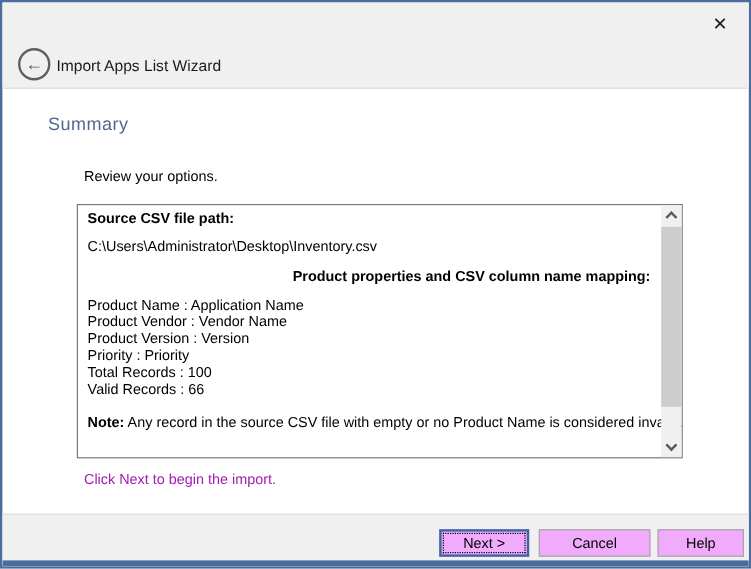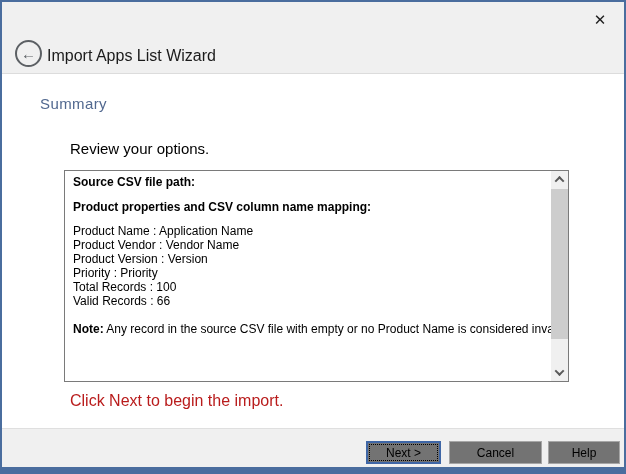--- a/index.html
+++ b/index.html
@@ -32,45 +32,45 @@
     width:27px; height:27px; border-radius:50%;
     border:2px solid #5c6064;
     display:flex; align-items:center; justify-content:center;
     cursor:pointer; background:transparent;
   }
   .back-glyph {
     font-size:15px; line-height:1; color:#5c6064; margin-top:-1px;
   }
   .wizard-title {
     position:absolute; left:45px; top:45px;
-    font-size:16px; color:#1b1b1b;
+    font-size:13px; color:#1b1b1b;
   }
 
   
   .page-heading {
     position:absolute; left:38px; top:93px;
     font-size:15px; color:#51688f; letter-spacing:0.4px;
   }
   .intro-text {
     position:absolute; left:68px; top:138px;
-    font-size:15px; color:#000000;
+    font-size:12px; color:#000000;
   }
 
   .summary-box {
     position:absolute; left:62px; top:168px;
     width:505px; height:212px;
     border:1px solid #7a7a7a;
     background:#ffffff;
     padding:4px 26px 4px 8px;
     overflow:hidden;
   }
   .sb-line { font-size:12px; line-height:14px; color:#000000; white-space:nowrap; }
   .sb-bold { font-weight:bold; }
   .sb-path { margin-top:9px; }
-  .sb-map-head { margin-top:11px; }
+  .sb-map-head { margin-top:11px;text-align:right; }
   .sb-map-first { margin-top:10px; }
   .sb-records { }
   .sb-note { margin-top:14px; }
 
   
   .scrollbar {
     position:absolute; top:0; right:0; bottom:0; width:17px;
     background:#f0f0f0;
   }
   .sb-arrow {
@@ -86,38 +86,38 @@
   }
   .chev.up { transform:rotate(45deg) translate(1px,1px); }
   .chev.down { transform:rotate(225deg) translate(1px,1px); }
   .sb-thumb {
     position:absolute; left:0; top:18px; width:17px; height:150px;
     background:#cdcdcd; cursor:pointer;
   }
 
   .hint-text {
     position:absolute; left:68px; top:390px;
-    font-size:16px; color:#b91c1c;
+    font-size:12px; color:#a21caf;
   }
 
   
   .footer {
     position:absolute; left:0; right:0; top:426px; height:42px;
     background:#f0f0f0;
     border-top:1px solid #dfdfdf;
   }
   .bottom-band {
     position:absolute; left:0; right:0; bottom:0; height:5px;
     background:#4a6d9e;
   }
   .btn {
     position:absolute; top:439px; height:23px;
     font-family:"Liberation Sans", sans-serif;
     font-size:12px; color:#000000;
-    background:#737373;
+    background:#f0abfc;
     border:1px solid #a6a6a6;
     cursor:pointer;
   }
   .btn-next {
     left:364px; width:75px;
     border:2px solid #3e66a6;
     outline:1px dotted #000000;
     outline-offset:-4px;
   }
   .btn-cancel { left:447px; width:93px; }
@@ -136,20 +136,21 @@
       <span class="back-glyph">←</span>
     </div>
     <div class="wizard-title">Import Apps List Wizard</div>
   </div>
 
   <div class="page-heading">Summary</div>
   <div class="intro-text">Review your options.</div>
 
   <div class="summary-box">
     <div class="sb-line sb-bold">Source CSV file path:</div>
+    <div class="sb-line sb-path">C:\Users\Administrator\Desktop\Inventory.csv</div>
 
     <div class="sb-line sb-bold sb-map-head">Product properties and CSV column name mapping:</div>
     <div class="sb-line sb-map-first">Product Name : Application Name</div>
     <div class="sb-line">Product Vendor : Vendor Name</div>
     <div class="sb-line">Product Version : Version</div>
     <div class="sb-line">Priority : Priority</div>
 
     <div class="sb-line sb-records">Total Records : 100</div>
     <div class="sb-line">Valid Records : 66</div>
 

